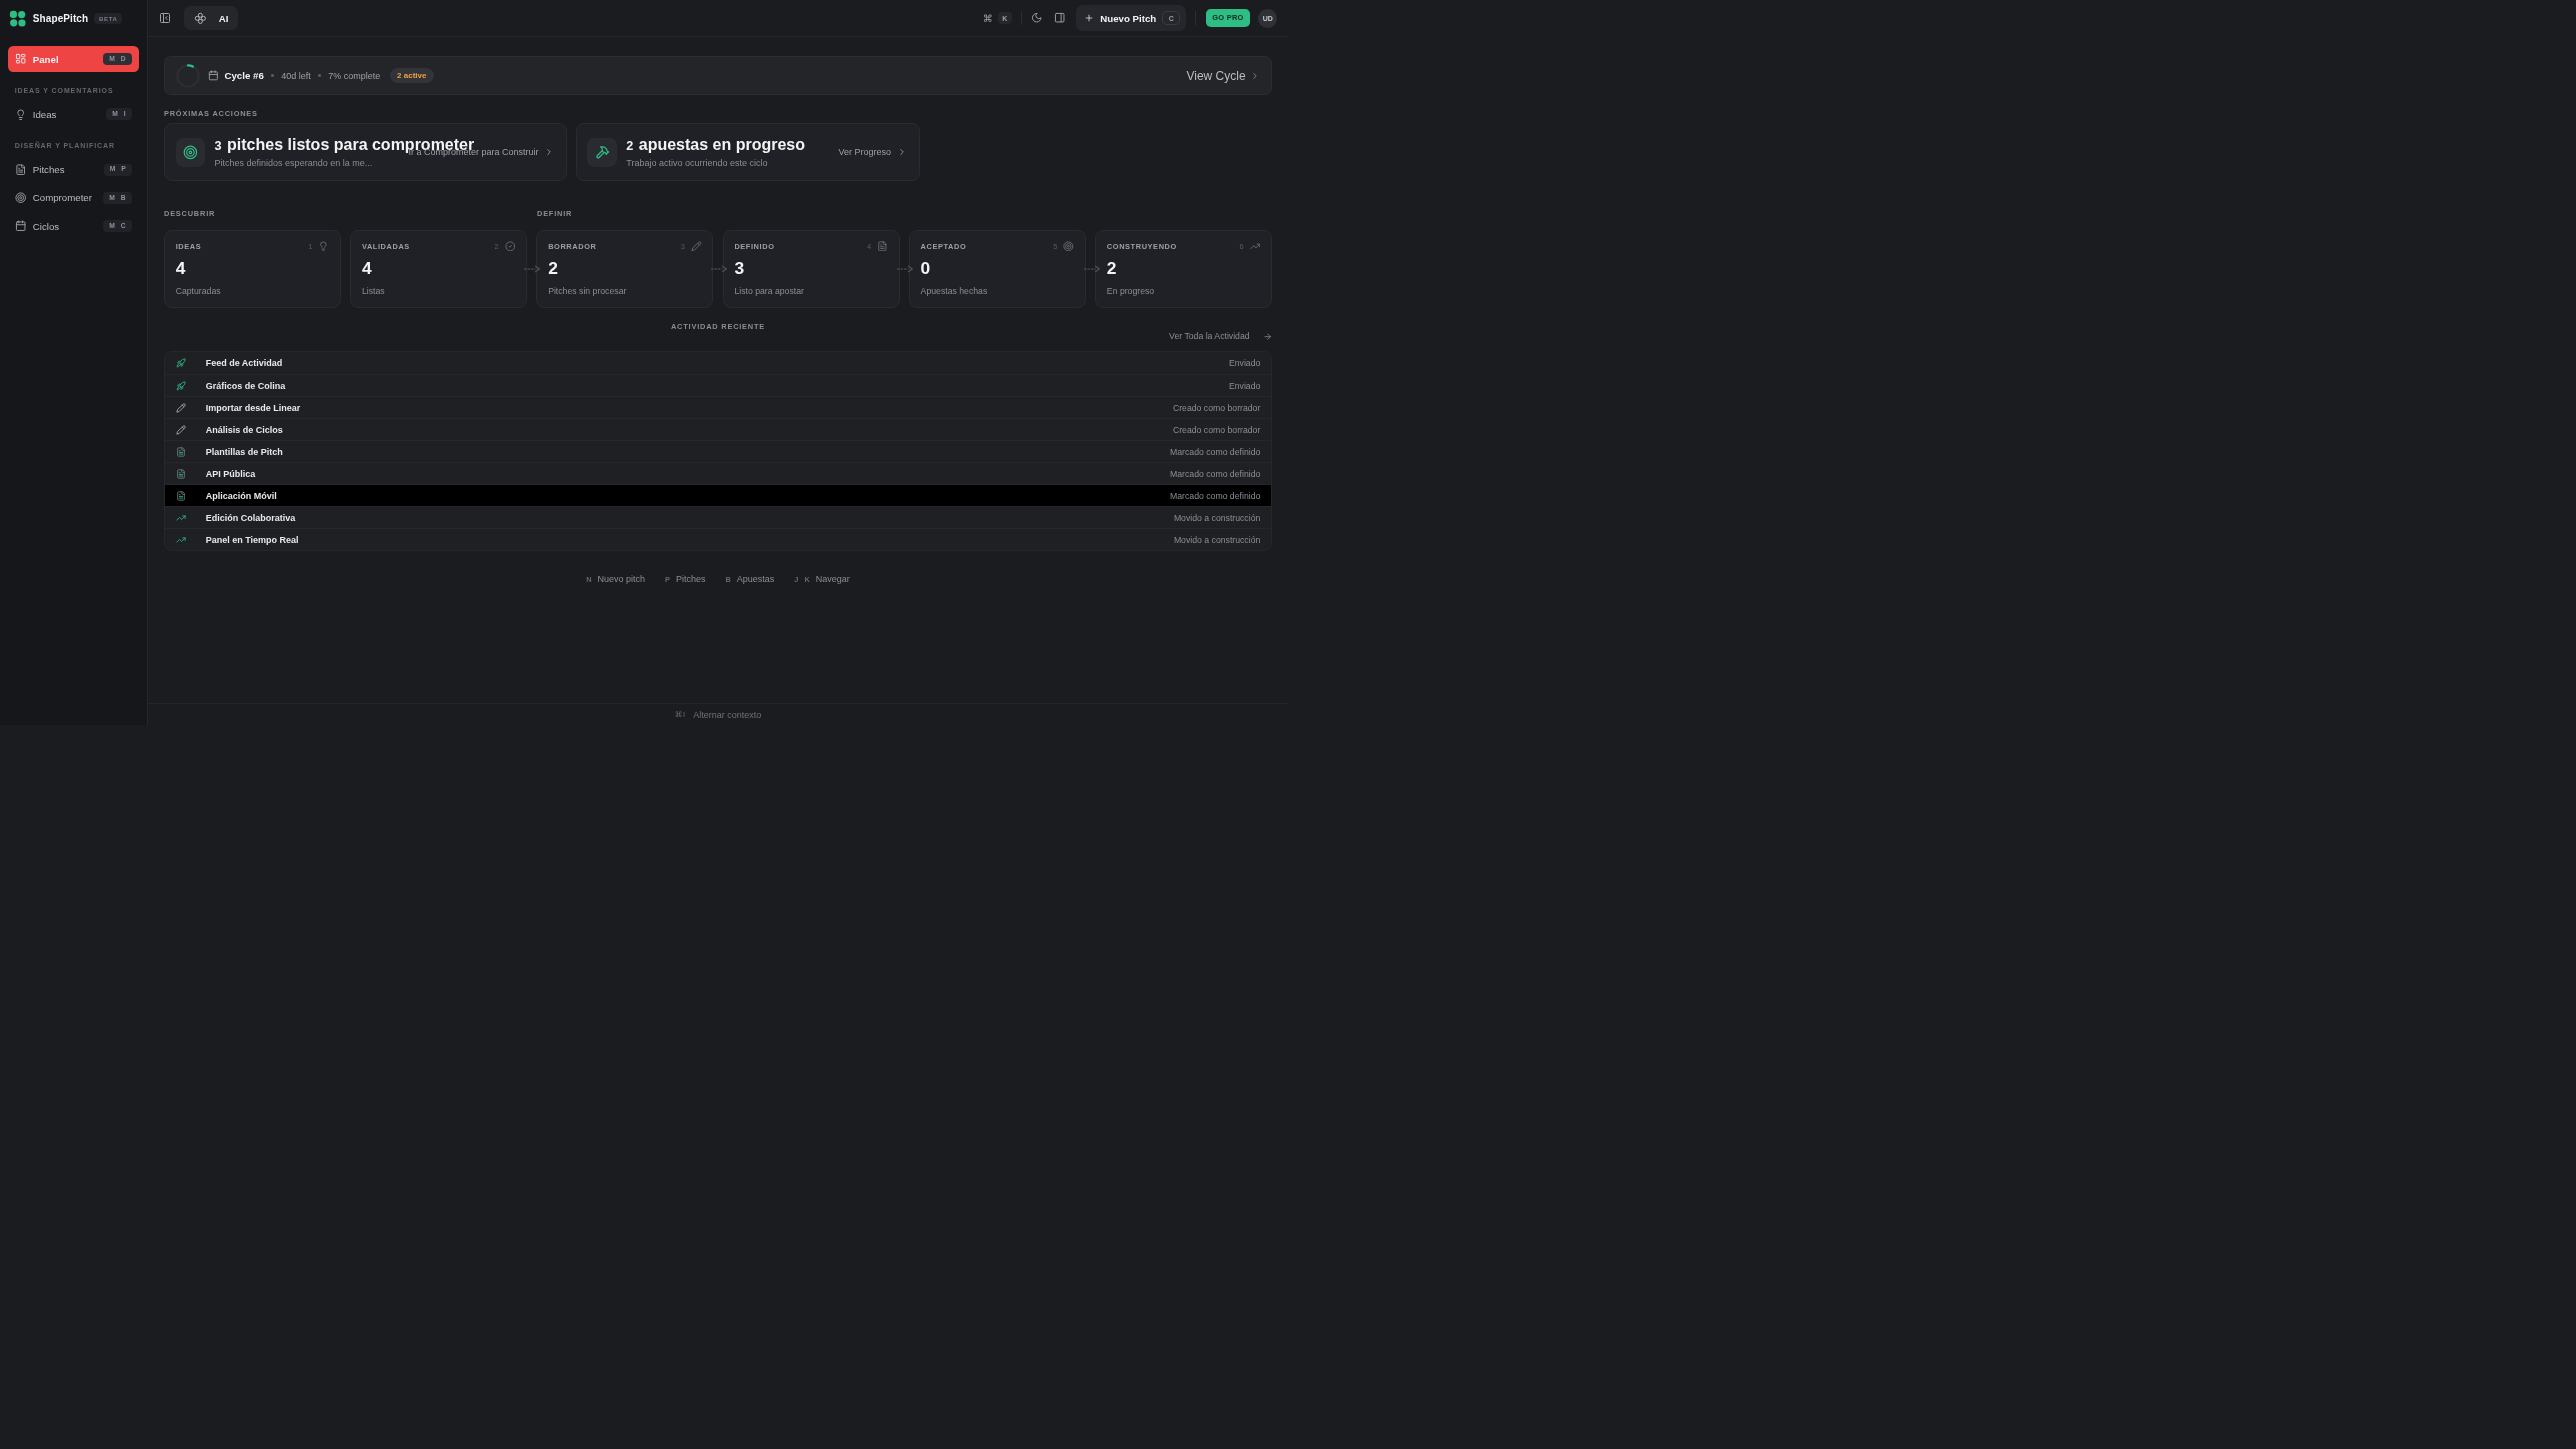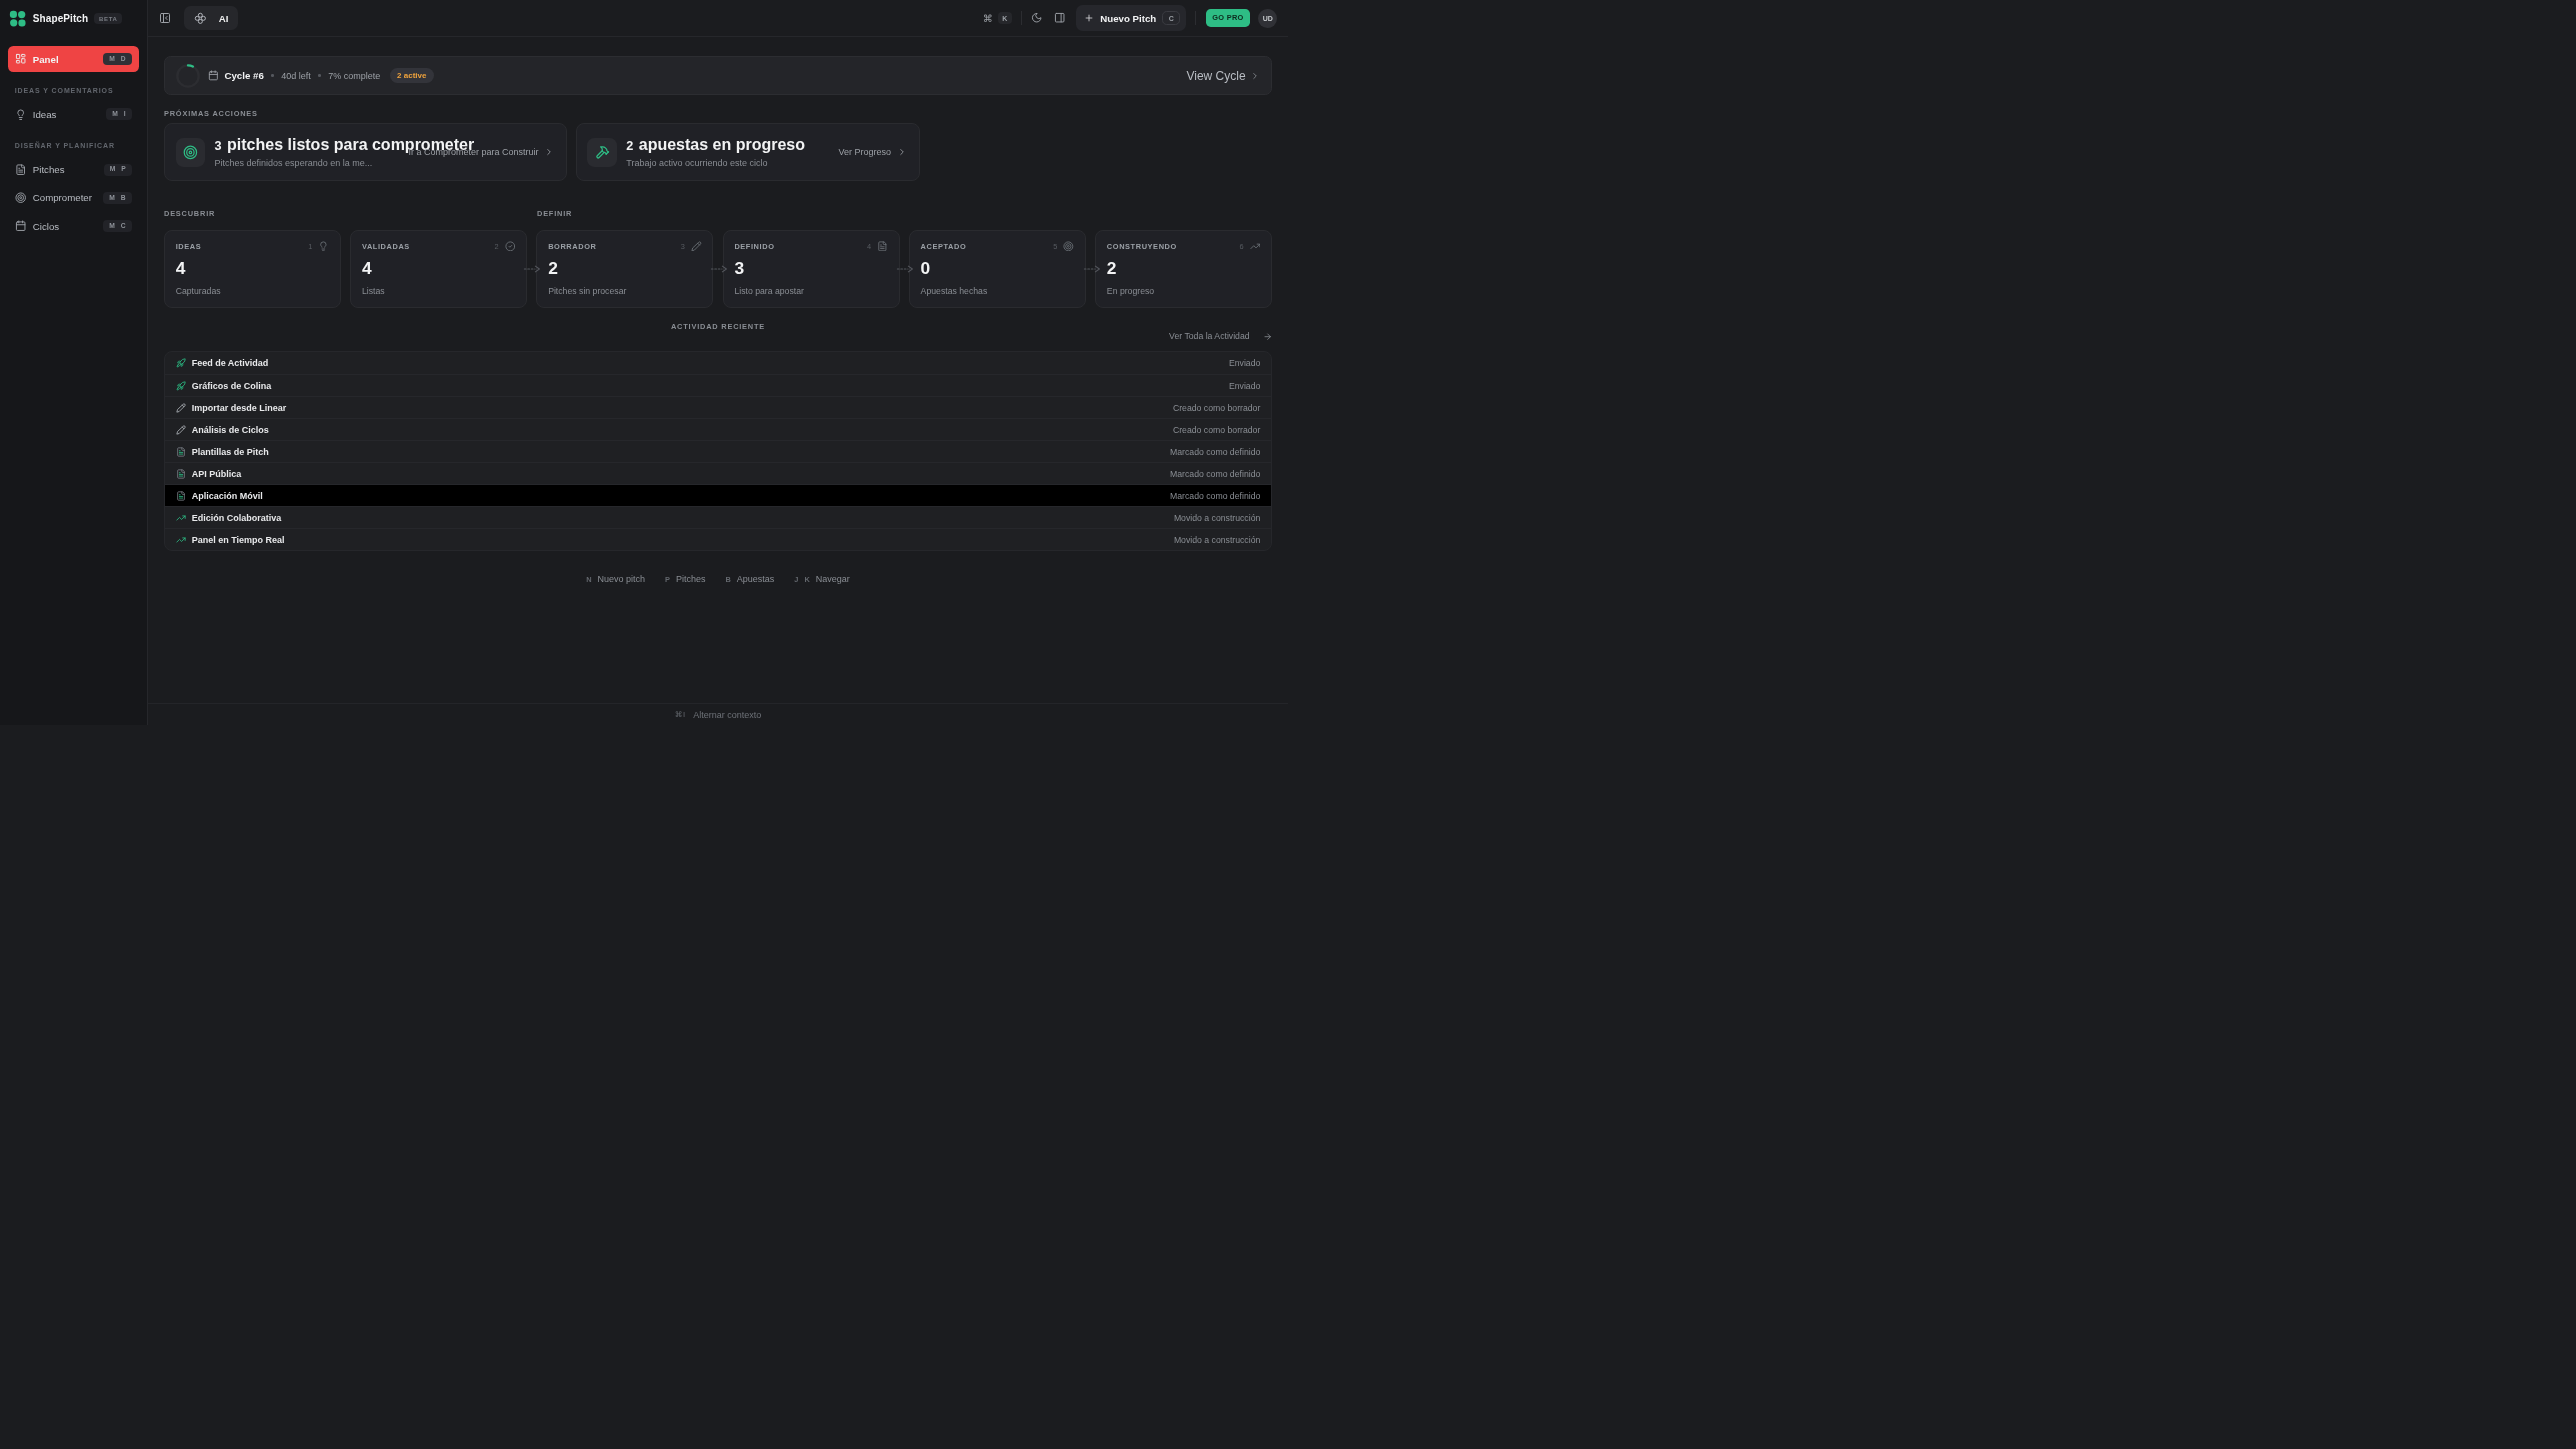--- a/index.html
+++ b/index.html
@@ -154,21 +154,21 @@
   .activity-heading-row { margin-top:14px; display:flex; align-items:center;flex-direction:column; }
   .activity-link { margin-left:auto; display:flex; align-items:center; gap:13px; cursor:pointer; }
   .activity-link .al-text { font-size:8.7px; color:#8a8e94; }
   .activity-link .nav-icon { color:#8a8e94; }
 
   .activity-list {
     margin-top:10px; border:0.7px solid #26272b; border-radius:8px; overflow:hidden;
     background:#1f2023;
   }
   .activity-row {
-    height:22px; display:flex; align-items:center; padding:0 10.7px; gap:6px; cursor:pointer;
+    height:22px; display:flex; align-items:center; padding:0 10.7px; gap:20px; cursor:pointer;
   }
   .activity-row + .activity-row { border-top:0.7px solid #26272b; }
   .activity-row.highlight { background:#000000; }
   .ar-icon { flex:0 0 auto; }
   .ar-icon.green { color:#2ebd85; }
   .ar-icon.gray { color:#b0b4ba; }
   .ar-label { font-size:9px; font-weight:600; color:#e8e9eb; }
   .ar-status { margin-left:auto; font-size:8.7px; color:#8a8e94; }
 
   .shortcuts { margin-top:23px; display:flex; justify-content:center; align-items:center; gap:20px; }

